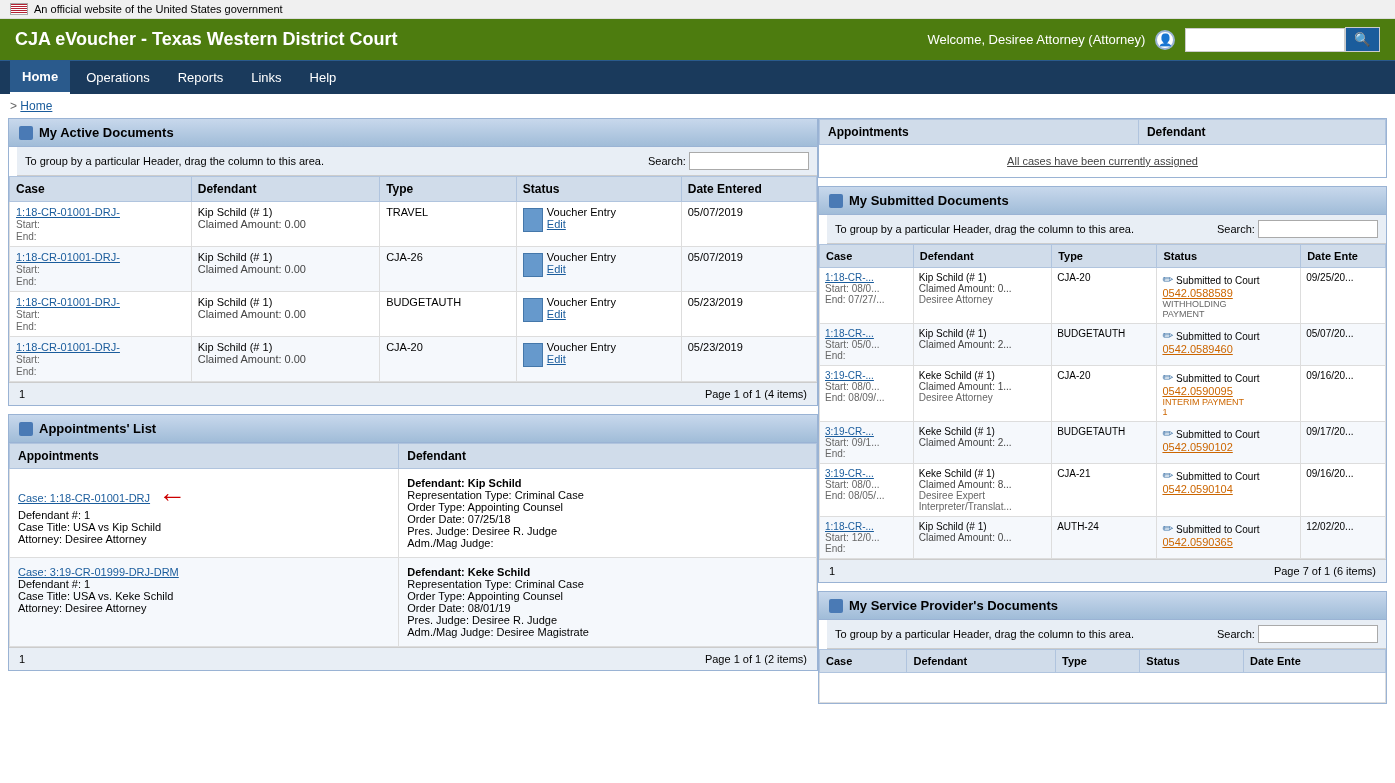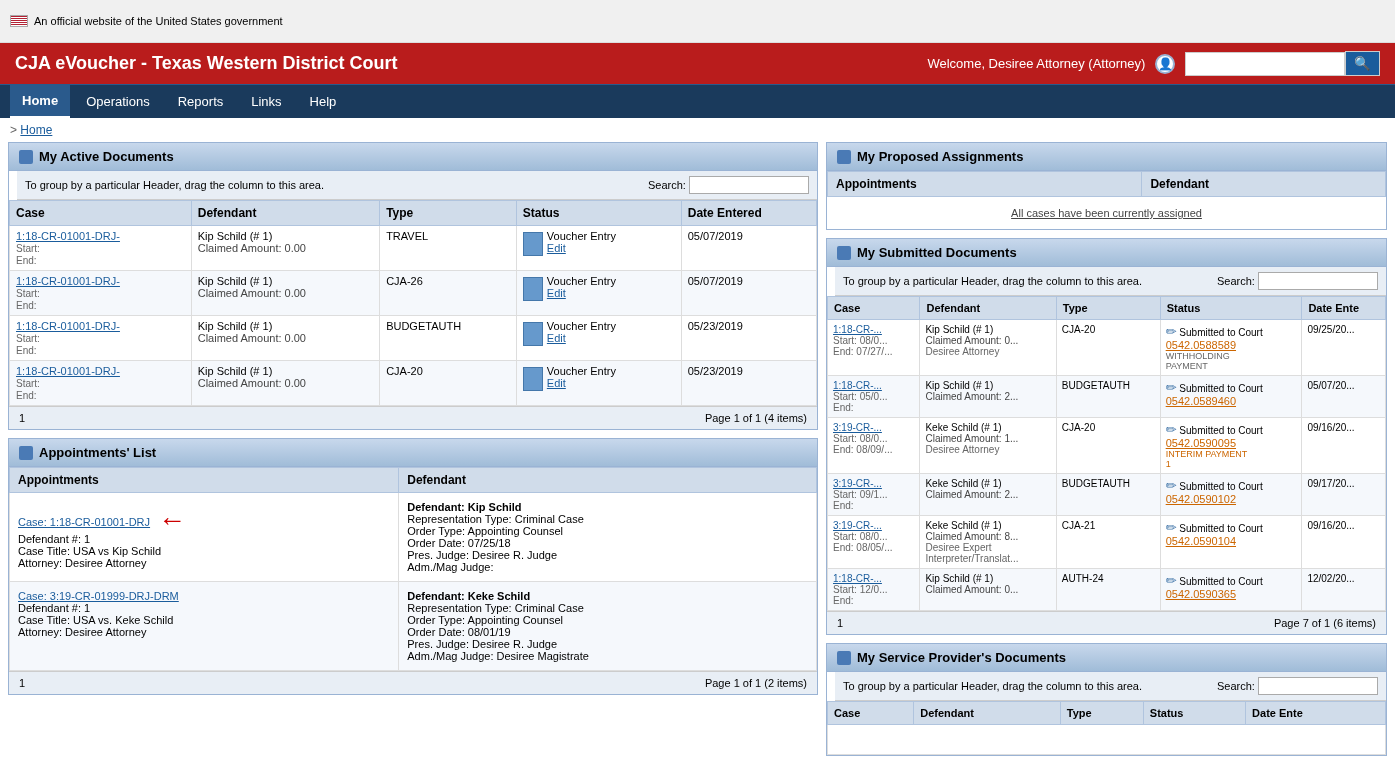--- a/index.html
+++ b/index.html
@@ -1,37 +1,37 @@
 <!DOCTYPE html>
 <html><head>
   <meta charset="utf-8">
   <style>
     * { box-sizing: border-box; margin: 0; padding: 0; }
     body { font-family: Arial, sans-serif; font-size: 12px; background: #fff; }
 
     
     .gov-banner {
       background: #f0f0f0;
-      padding: 15px 10px;
+      padding: 3px 10px;
       font-size: 11px;
       display: flex;
       align-items: center;
       gap: 6px;
       border-bottom: 1px solid #ddd;
     }
     .flag-icon {
       width: 18px; height: 12px;
       background: linear-gradient(to bottom, #B22234 0%, #B22234 10%, #fff 10%, #fff 20%, #B22234 20%, #B22234 30%, #fff 30%, #fff 40%, #B22234 40%, #B22234 50%, #fff 50%, #fff 60%, #B22234 60%, #B22234 70%, #fff 70%, #fff 80%, #B22234 80%, #B22234 90%, #fff 90%, #fff 100%);
       border: 1px solid #aaa;
       flex-shrink: 0;
     }
 
     
     .header {
-      background: #b91c1c;
+      background: #4d7c0f;
       color: #fff;
       padding: 8px 15px;
       display: flex;
       align-items: center;
       justify-content: space-between;
     }
     .header-title { font-size: 18px; font-weight: bold; }
     .header-right { display: flex; align-items: center; gap: 10px; font-size: 13px; }
     .search-bar {
       display: flex; align-items: center;
@@ -62,21 +62,21 @@
     .breadcrumb {
       padding: 5px 10px;
       font-size: 12px;
       color: #666;
     }
     .breadcrumb a { color: #1a5c9c; text-decoration: underline; }
 
     
     .main-content {
       display: flex;
-      gap: 8px;
+      gap: 0;
       padding: 0 8px 8px 8px;
     }
     .left-col { flex: 0 0 810px; max-width: 810px; }
     .right-col { flex: 1; }
 
     
     .panel {
       border: 1px solid #9ab3d4;
       margin-bottom: 8px;
     }
@@ -467,24 +467,20 @@
         <span>1</span>
         <span>Page 1 of 1 (2 items)</span>
       </div>
     </div>
 
   </div>
 
   <div class="right-col">
 
     <div class="panel">
-      <div class="panel-header">
-        <span class="panel-header-icon"></span>
-        <span>My Proposed Assignments</span>
-      </div>
       <table class="proposed-table">
         <thead>
           <tr>
             <th>Appointments</th>
             <th>Defendant</th>
           </tr>
         </thead>
         <tbody>
           <tr>
             <td colspan="2" style="text-align:center; padding: 10px; color:#444;text-decoration:underline;">All cases have been currently assigned</td>

